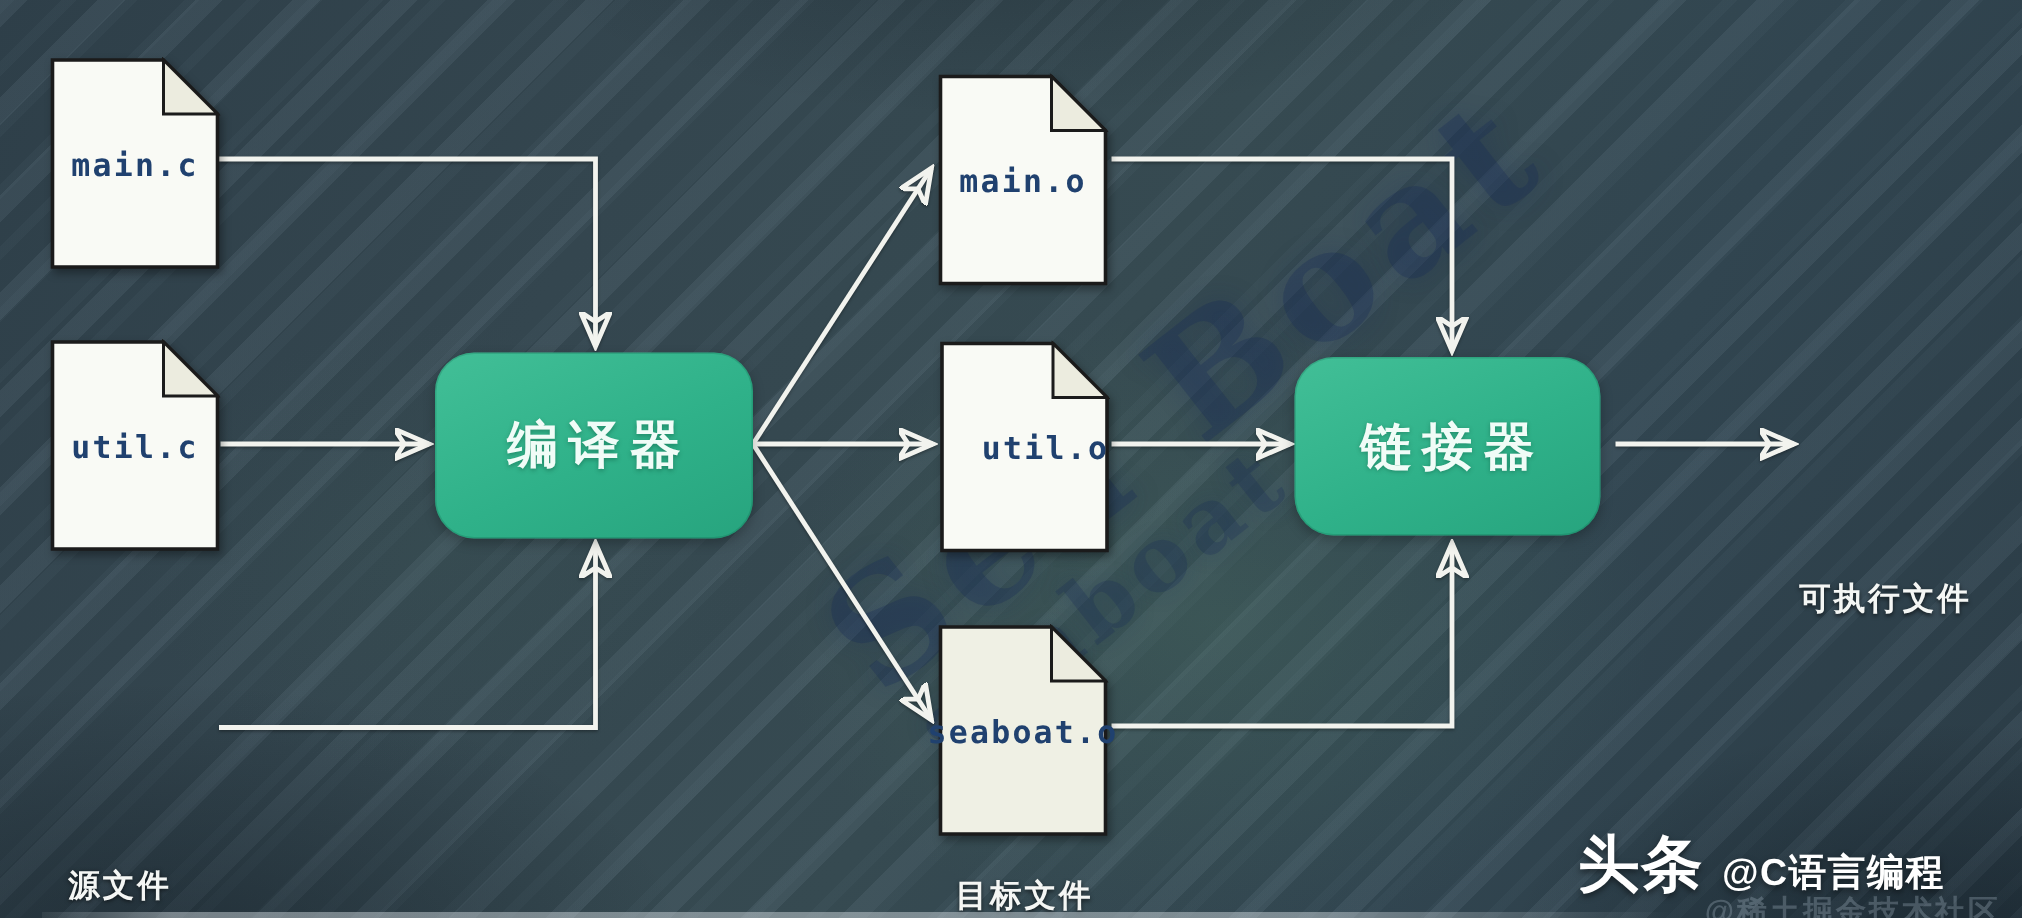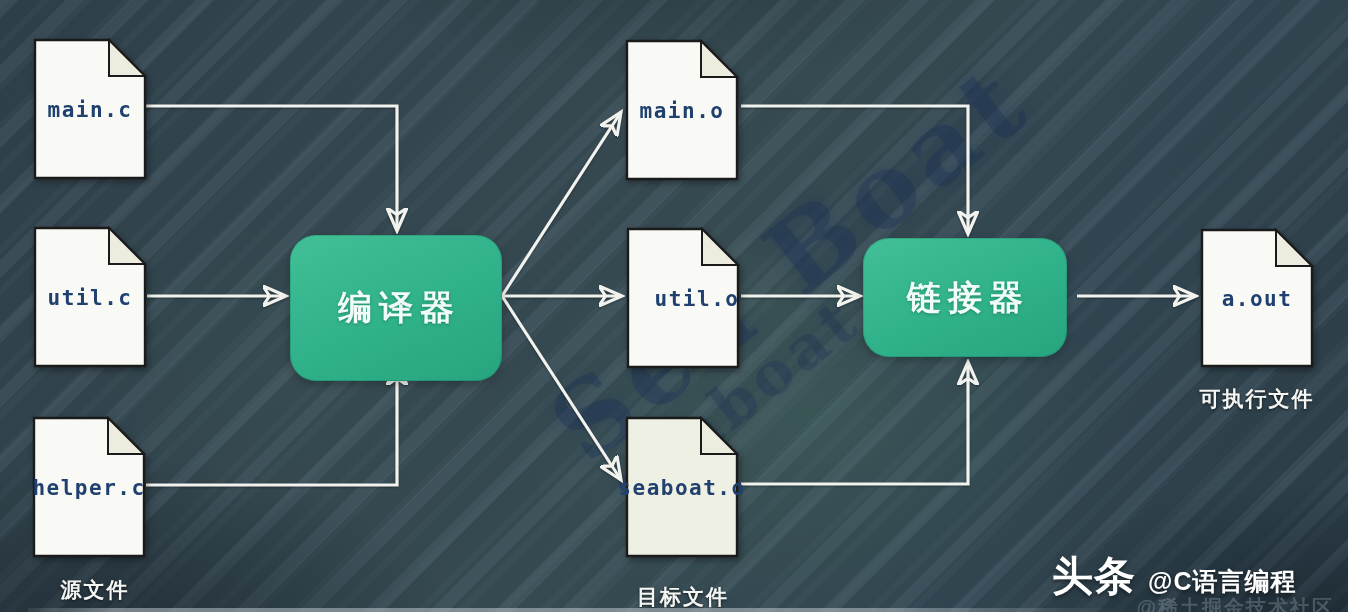--- a/index.html
+++ b/index.html
@@ -91,33 +91,26 @@
     </svg>
     <span class="file-label">main.c</span>
   </div>
   <div class="file-node" style="left:33px;top:226px;text-decoration:underline;">
     <svg width="114" height="142" viewBox="0 0 114 142">
       <path class="page" d="M2,2 H76 L112,38 V140 H2 Z"></path>
       <path class="flap" d="M76,2 V38 H112 Z"></path>
     </svg>
     <span class="file-label">util.c</span>
   </div>
-  <div class="file-node" style="left:32px;top:416px;">
-    <svg width="114" height="142" viewBox="0 0 114 142">
-      <path class="page" d="M2,2 H76 L112,38 V140 H2 Z"></path>
-      <path class="flap" d="M76,2 V38 H112 Z"></path>
-    </svg>
-    <span class="file-label">helper.c</span>
-  </div>
 
-  <div class="process-box" style="left:290px;top:235px;width:212px;height:146px;">
+  <div class="process-box" style="left:290px;top:235px;width:212px;height:124px;">
     <span>编译器</span>
   </div>
 
-  <div class="file-node" style="left:625px;top:39px;">
+  <div class="file-node" style="left:625px;top:49px;">
     <svg width="114" height="142" viewBox="0 0 114 142">
       <path class="page" d="M2,2 H76 L112,38 V140 H2 Z"></path>
       <path class="flap" d="M76,2 V38 H112 Z"></path>
     </svg>
     <span class="file-label">main.o</span>
   </div>
   <div class="file-node" style="left:626px;top:227px;padding-left:28px;">
     <svg width="114" height="142" viewBox="0 0 114 142">
       <path class="page" d="M2,2 H76 L112,38 V140 H2 Z"></path>
       <path class="flap" d="M76,2 V38 H112 Z"></path>
@@ -129,29 +122,22 @@
       <path class="page" d="M2,2 H76 L112,38 V140 H2 Z"></path>
       <path class="flap" d="M76,2 V38 H112 Z"></path>
     </svg>
     <span class="file-label">seaboat.o</span>
   </div>
 
   <div class="process-box" style="left:863px;top:238px;width:204px;height:119px;">
     <span>链接器</span>
   </div>
 
-  <div class="file-node" style="left:1200px;top:228px;height:140px;">
-    <svg width="114" height="140" viewBox="0 0 114 140">
-      <path class="page" d="M2,2 H76 L112,38 V138 H2 Z"></path>
-      <path class="flap" d="M76,2 V38 H112 Z"></path>
-    </svg>
-    <span class="file-label">a.out</span>
-  </div>
 
-  <div class="caption" style="left:38px;top:576px;width:114px;">源文件</div>
+  <div class="caption" style="left:23px;top:576px;width:114px;">源文件</div>
   <div class="caption" style="left:618px;top:583px;width:130px;">目标文件</div>
   <div class="caption" style="left:1190px;top:385px;width:134px;">可执行文件</div>
 
   <div class="credit">
     <span class="brand">头条</span><span class="account">@C语言编程</span>
   </div>
 
   <div class="footer-wm">@稀土掘金技术社区</div>
   <div class="bottom-strip"></div>
 

